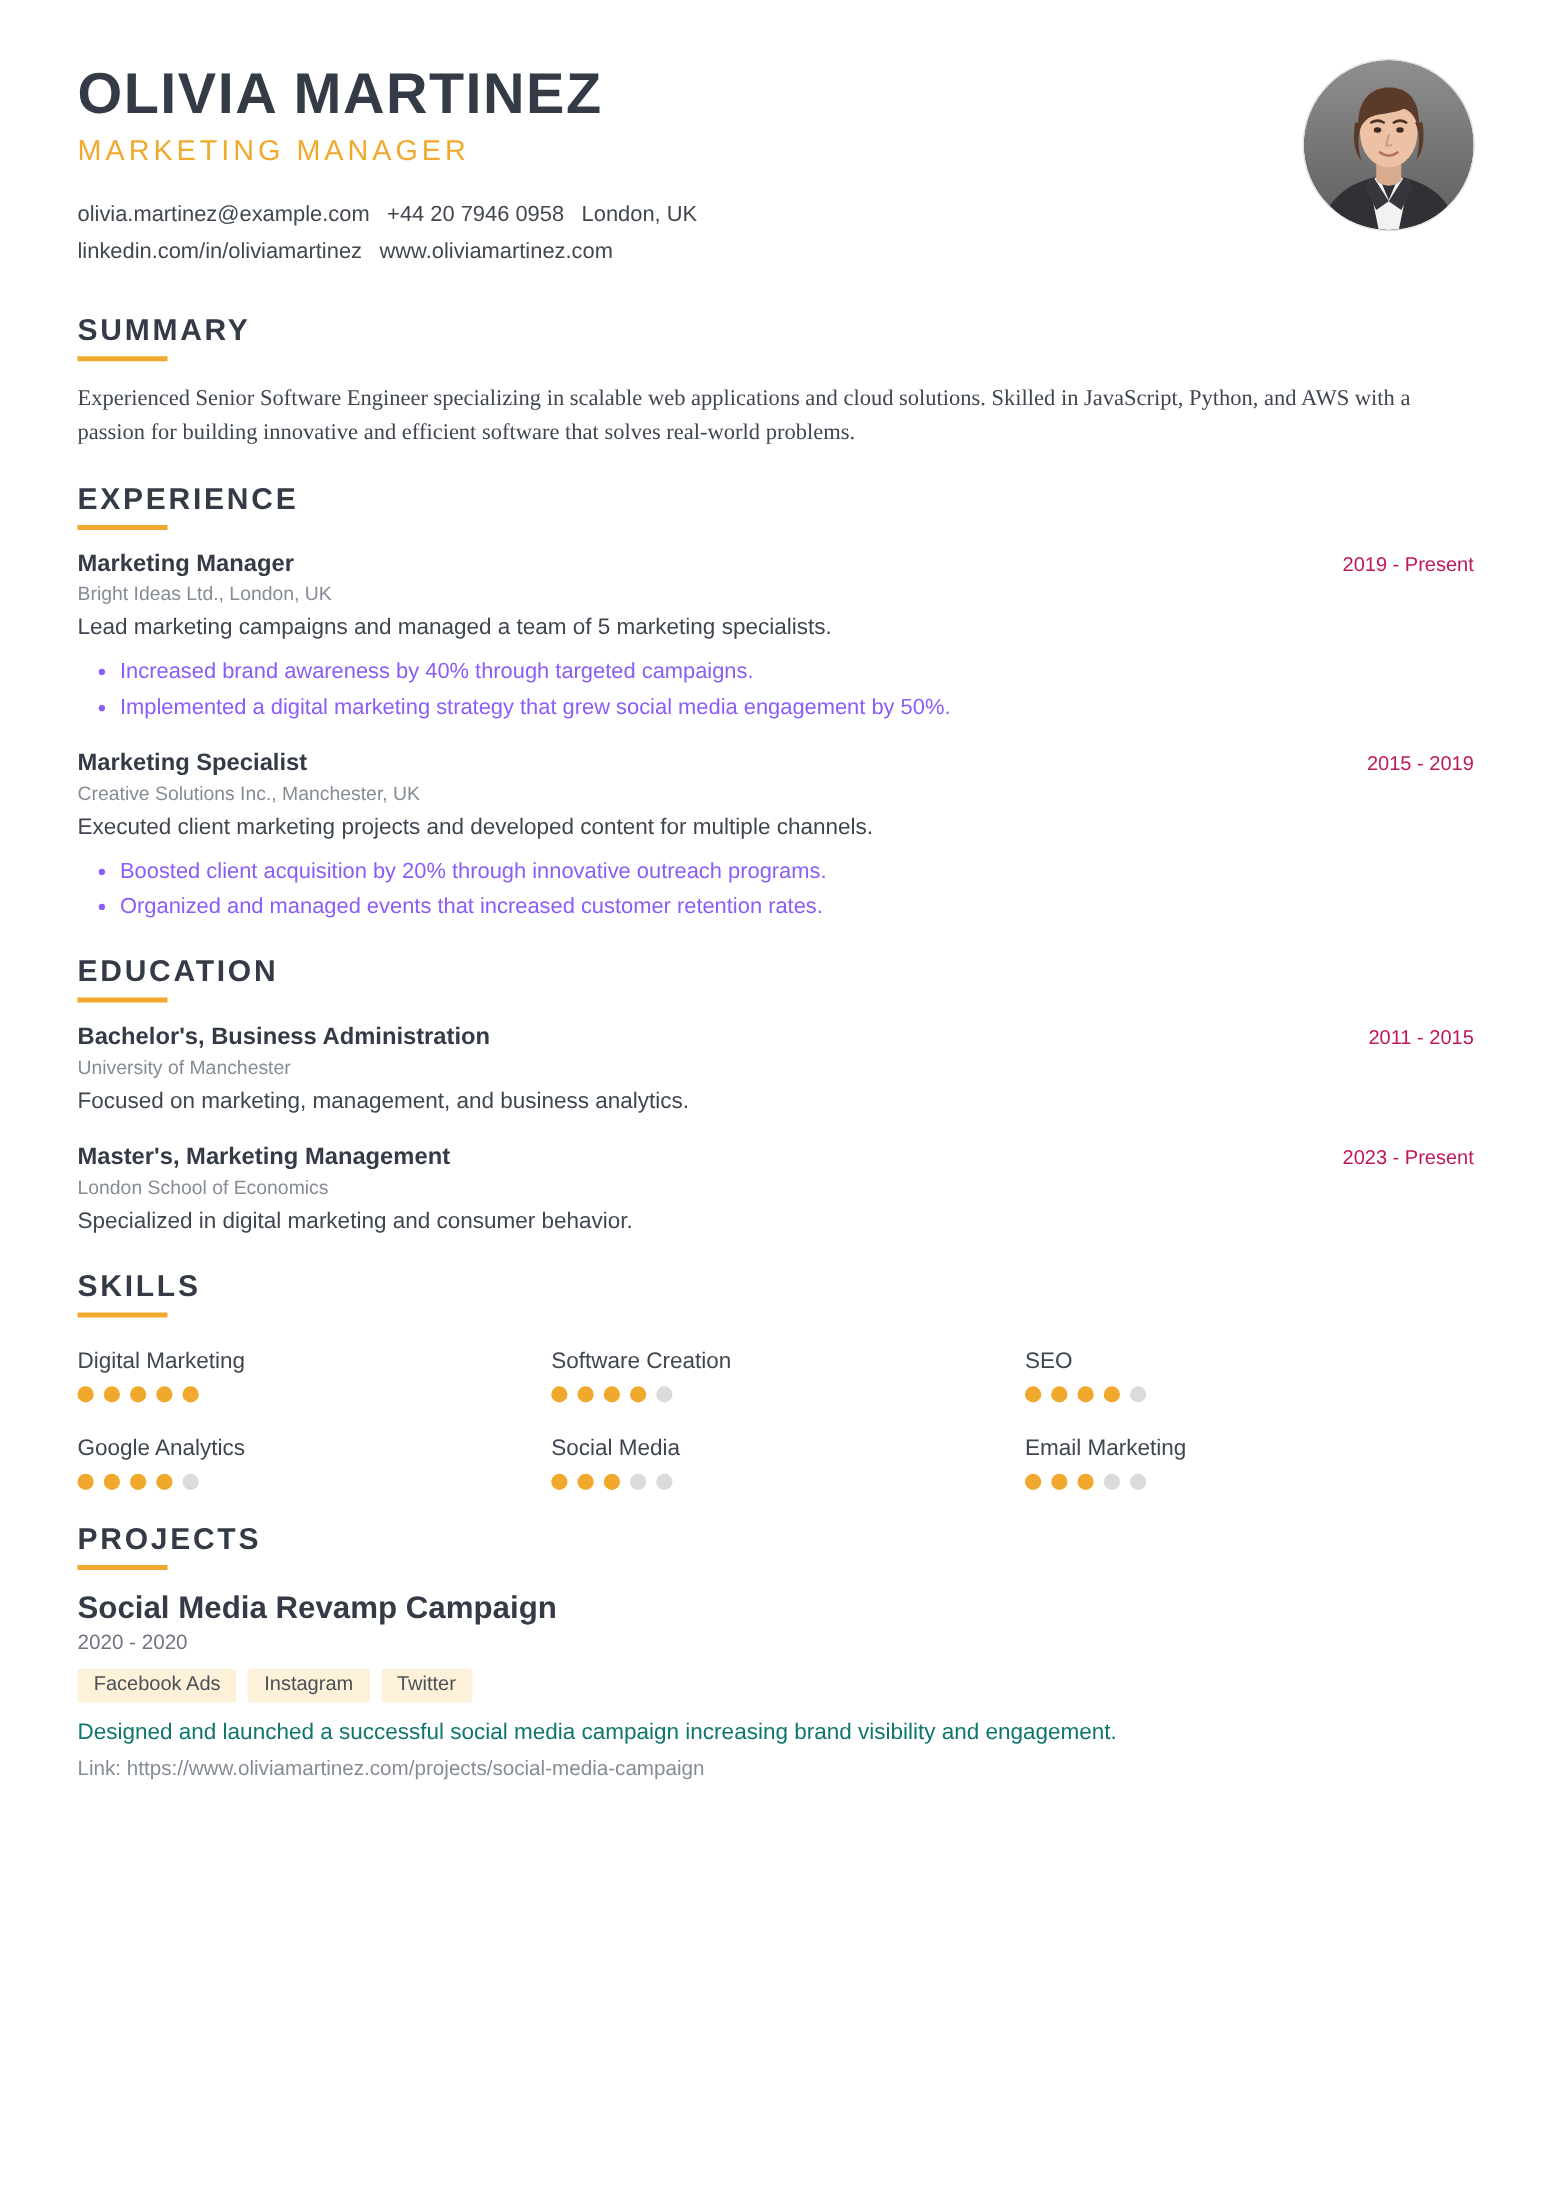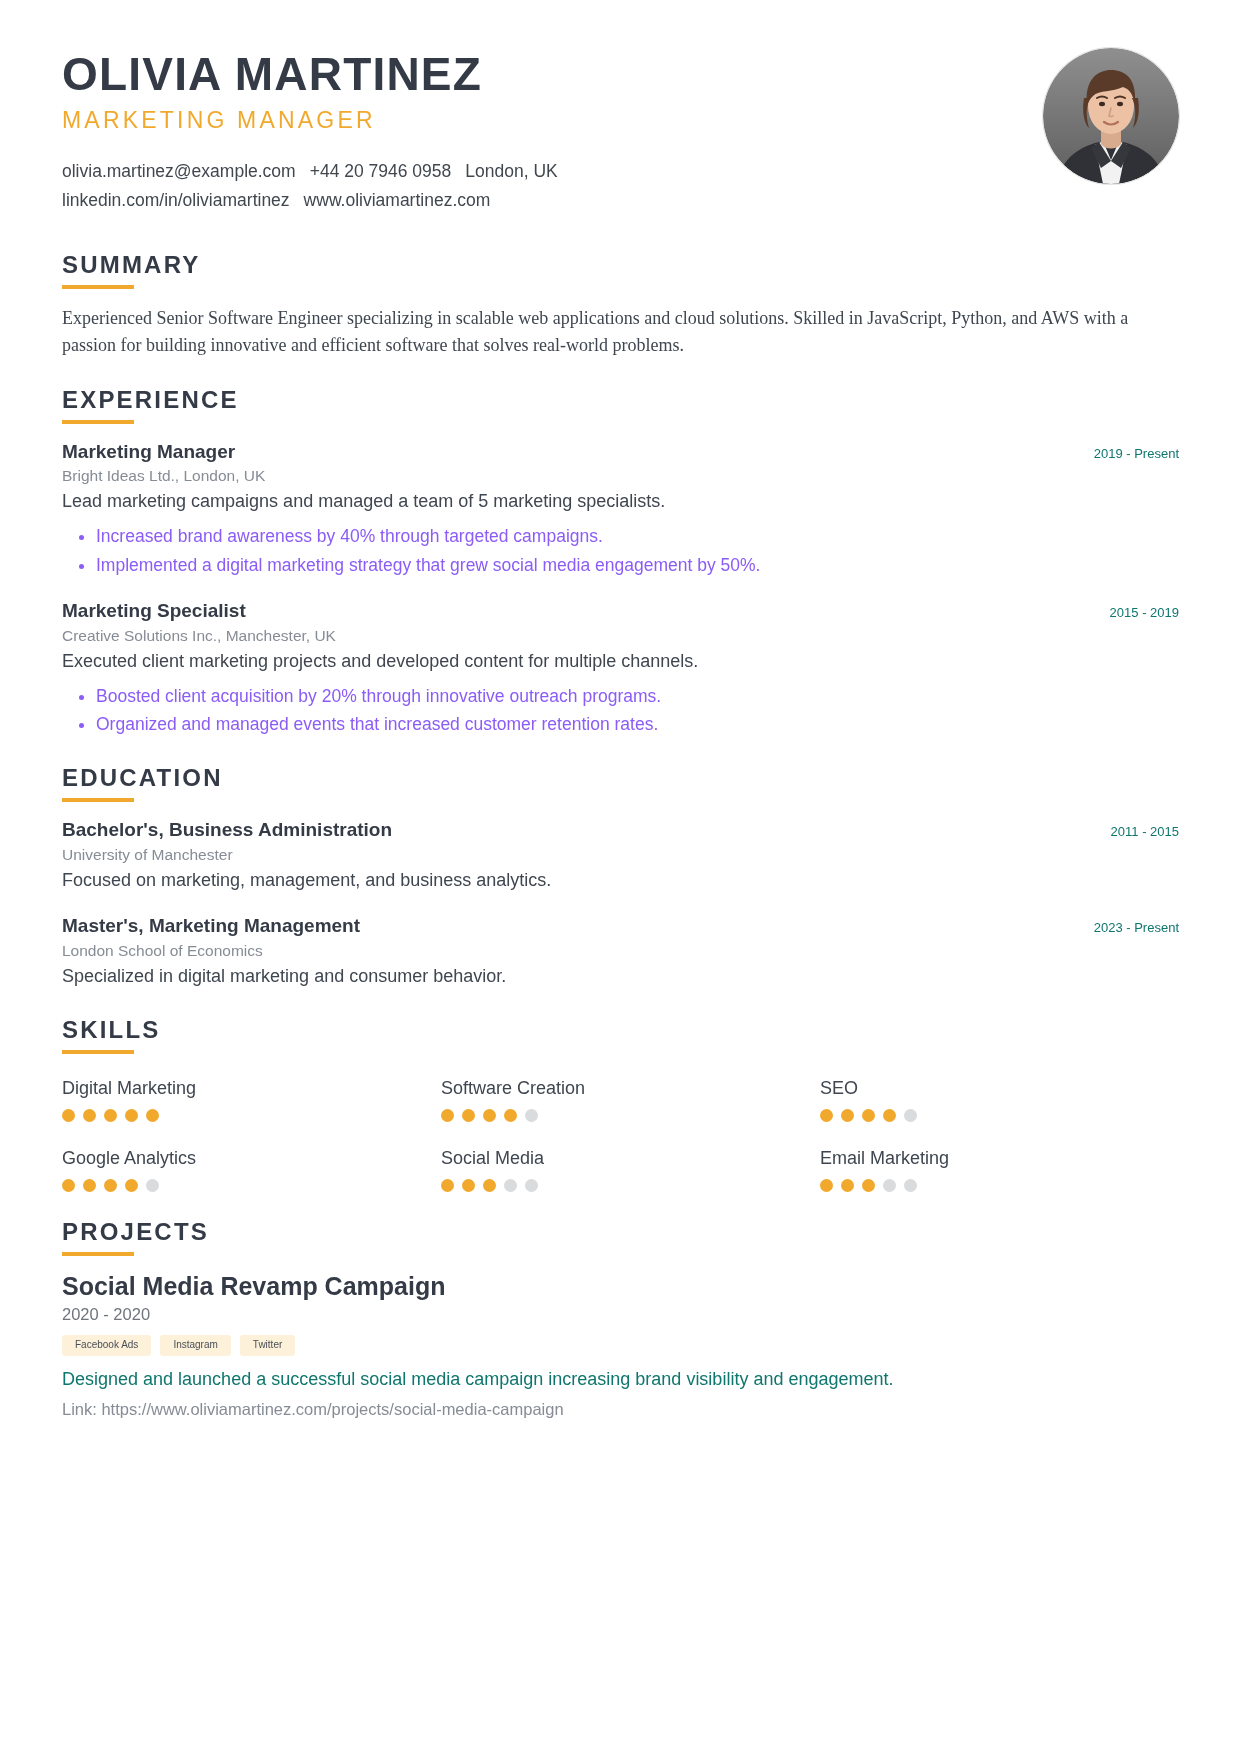--- a/index.html
+++ b/index.html
@@ -97,22 +97,22 @@
     justify-content: space-between;
     gap: 20px;
   }
   .entry-role {
     font-size: 19px;
     font-weight: bold;
     color: #343b47;
     line-height: 1.3;
   }
   .entry-date {
-    font-size: 13px;
-    color: #0f766e;
+    font-size: 16px;
+    color: #be185d;
     white-space: nowrap;
   }
   .entry-org {
     font-size: 15.5px;
     color: #868c95;
     margin-top: 3px;
   }
   .entry-desc {
     font-size: 18px;
     color: #3f4650;
@@ -164,21 +164,21 @@
   }
   .tags {
     display: flex;
     gap: 9px;
     margin: 11px 0 10px 0;
     flex-wrap: wrap;
   }
   .tag {
     background: #fdf1d9;
     color: #4a4f58;
-    font-size: 10px;
+    font-size: 16px;
     padding: 5px 13px 6px 13px;
     border-radius: 3px;
     line-height: 1;
   }
   .proj-desc {
     font-size: 18px;
     color: #0f766e;
     line-height: 1.5;
   }
   .proj-link {

